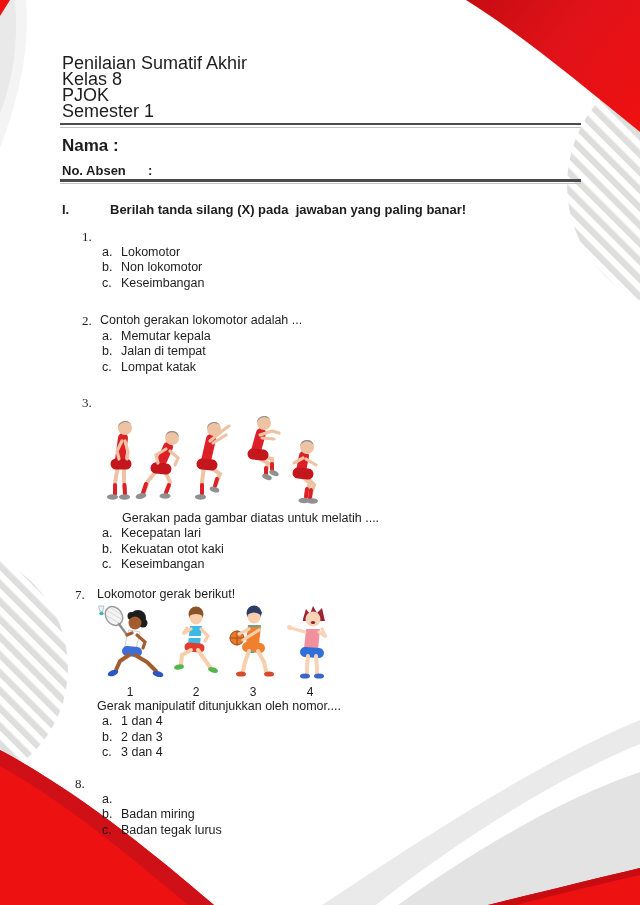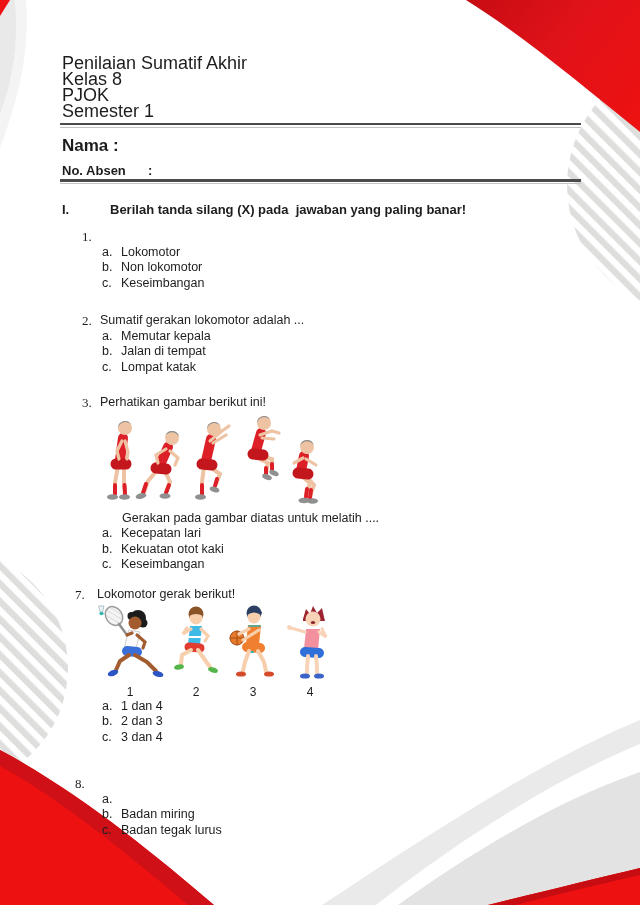--- a/index.html
+++ b/index.html
@@ -115,40 +115,39 @@
       </div>
     <div class="opt">
         <span class="letter">c.</span>
         <span>Keseimbangan</span>
       </div>
   </div>
 
   <div class="q" style="top:313px">
     <div class="qrow">
       <span class="qnum">2.</span>
-      <span class="qtext">Sumatif gerakan lokomotor adalah ...</span>
+      <span class="qtext">Contoh gerakan lokomotor adalah ...</span>
     </div>
     <div class="opt">
         <span class="letter">a.</span>
         <span>Memutar kepala</span>
       </div>
     <div class="opt">
         <span class="letter">b.</span>
         <span>Jalan di tempat</span>
       </div>
     <div class="opt">
         <span class="letter">c.</span>
         <span>Lompat katak</span>
       </div>
   </div>
 
   <div class="q" style="top:395px">
     <div class="qrow">
       <span class="qnum">3.</span>
-      <span class="qtext">Perhatikan gambar berikut ini!</span>
     </div>
 
     <div class="jump-img">
       <svg width="232" height="97" viewBox="0 0 232 97">
         <defs>
           <g id="hd">
             <circle r="7" fill="#eec3a3"></circle>
             <path d="M -7,0 A 7 7 0 0 1 6.3,-3 C 2,-7.8 -5,-6.5 -7,0 Z" fill="#8d8d8d"></path>
           </g>
         </defs>
@@ -334,20 +333,23 @@
             <path d="M 25,53 L 24,64 L 24,70" stroke="#f8d3b8" stroke-width="4"></path>
             <path d="M 33,53 L 34,64 L 34,70" stroke="#f8d3b8" stroke-width="4"></path>
             <ellipse cx="22" cy="73" rx="5" ry="2.6" fill="#3a64c8"></ellipse>
             <ellipse cx="36" cy="73" rx="5" ry="2.6" fill="#3a64c8"></ellipse>
           </g>
         </svg>
         <span class="fig-label">4</span>
       </div>
     </div>
 
+    <div class="opt" style="margin-left:35px">
+        <span>Gerak manipulatif ditunjukkan oleh nomor....</span>
+      </div>
     <div class="opt">
         <span class="letter">a.</span>
         <span>1 dan 4</span>
       </div>
     <div class="opt">
         <span class="letter">b.</span>
         <span>2 dan 3</span>
       </div>
     <div class="opt">
         <span class="letter">c.</span>

